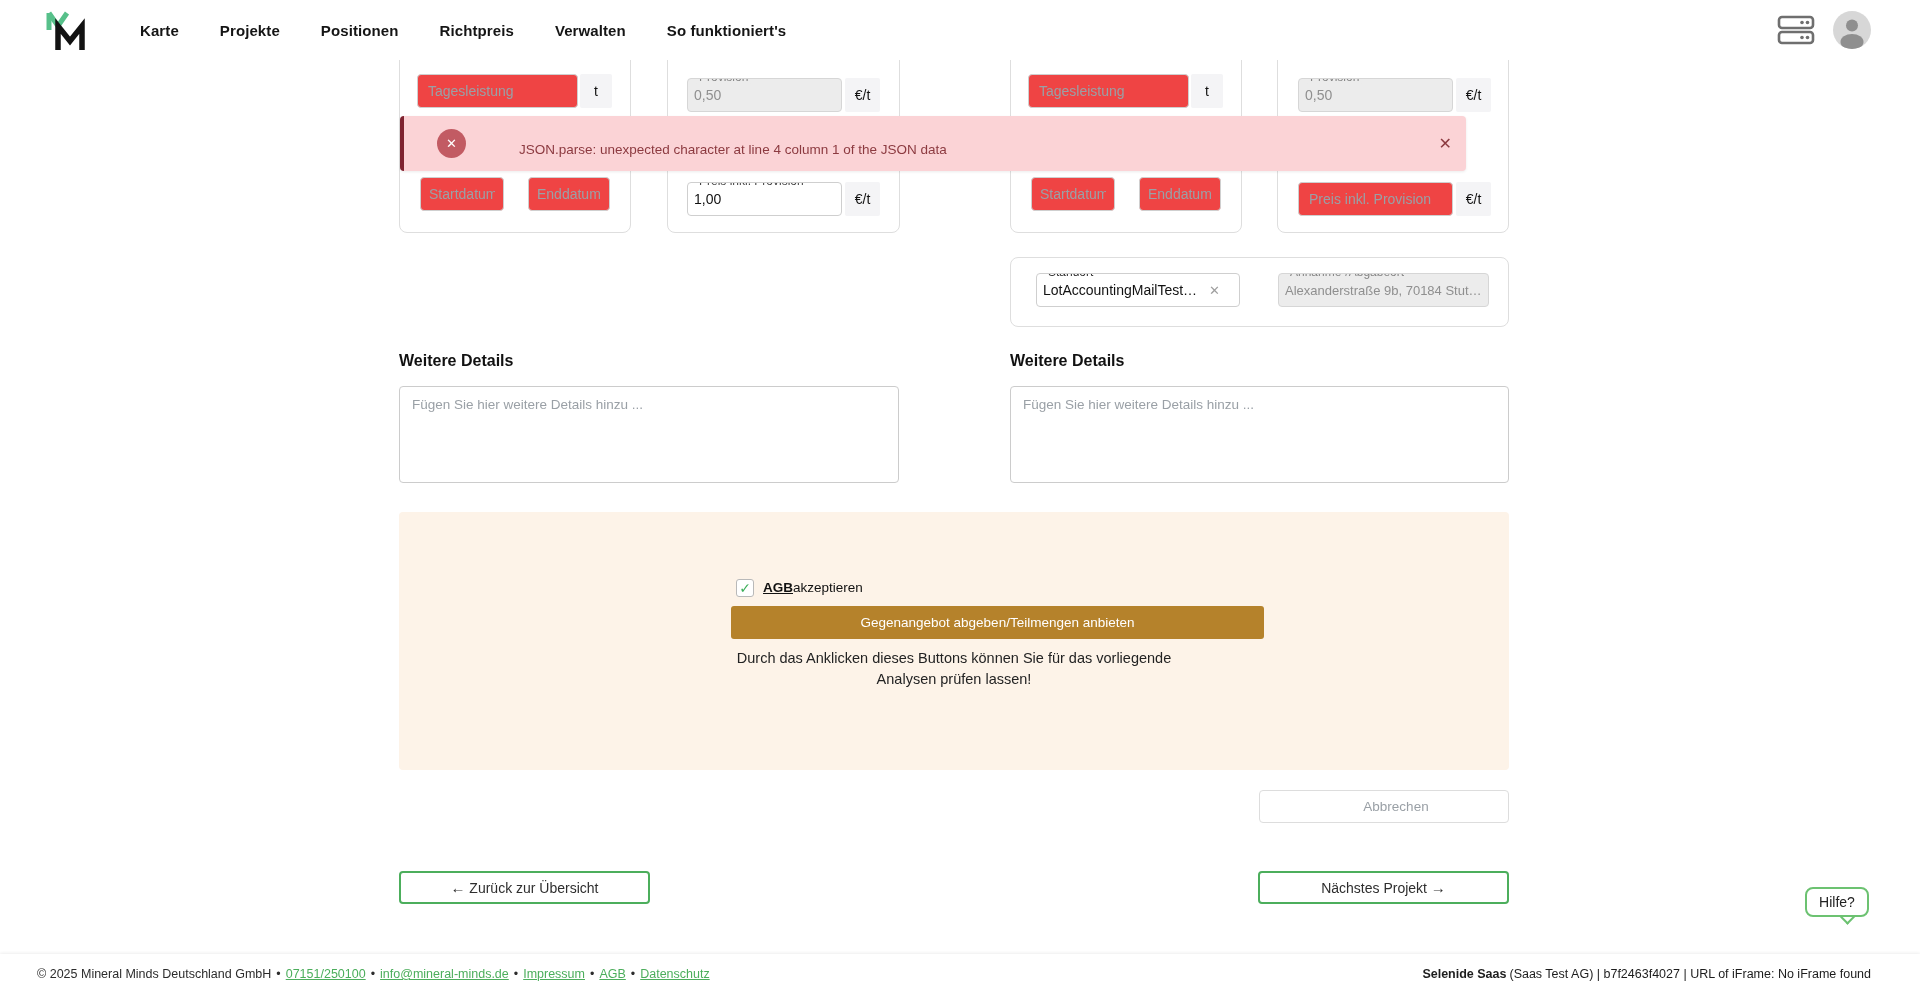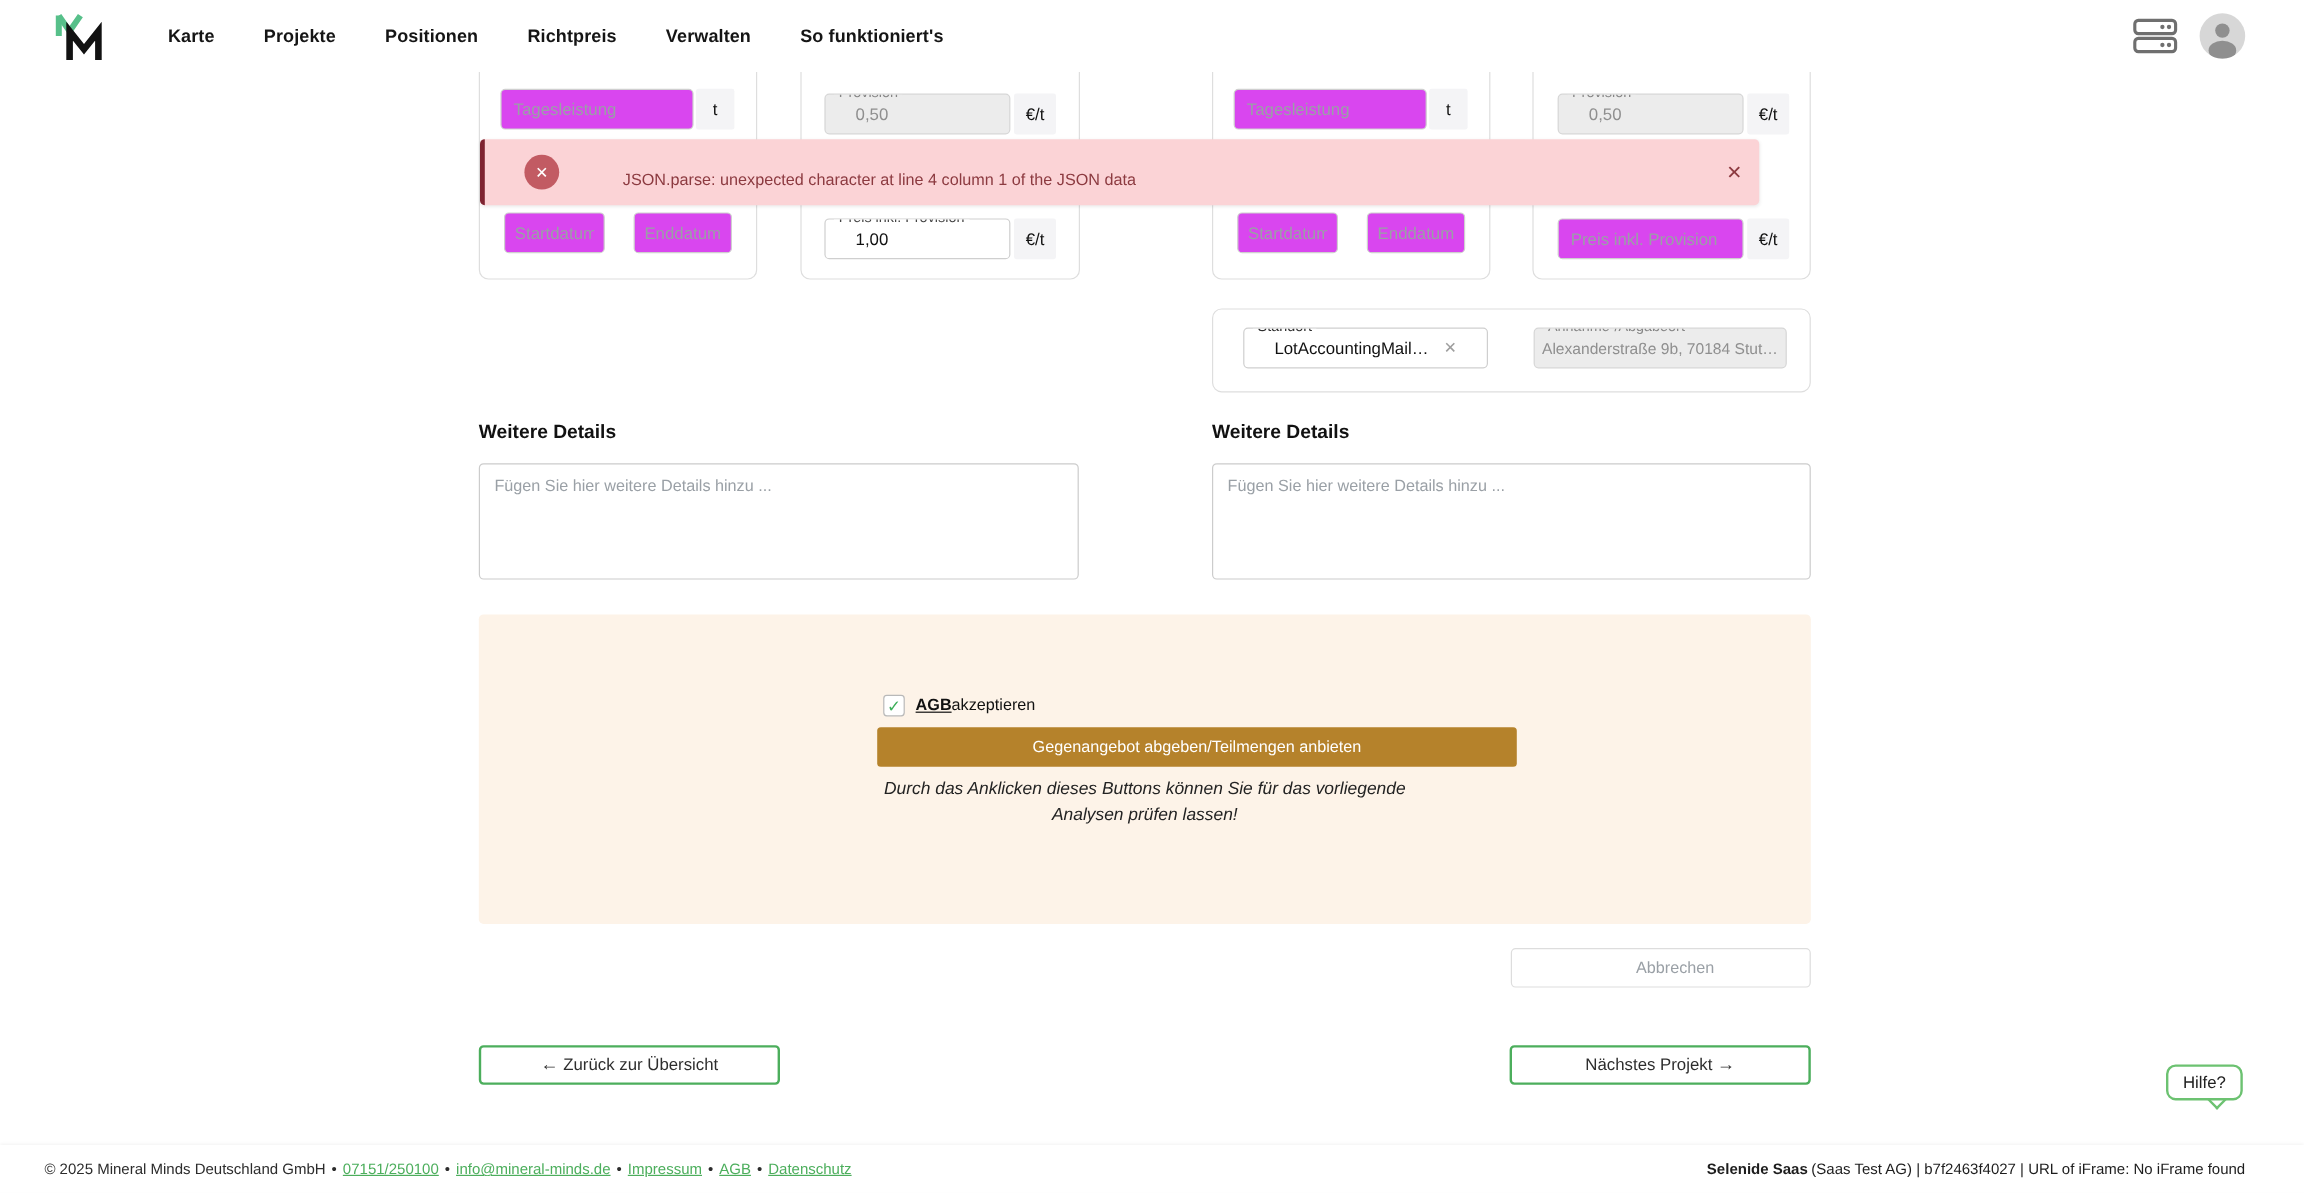--- a/index.html
+++ b/index.html
@@ -11,24 +11,24 @@
   .nav { position:absolute; left:140px; top:0; height:60px; display:flex; align-items:center; gap:41px; }
   .nav a { font-size:15px; font-weight:700; color:#151515; text-decoration:none; letter-spacing:.1px; cursor:pointer; }
   .logo { position:absolute; left:44px; top:8px; width:46px; height:46px; cursor:pointer; }
   .hdr-ic { position:absolute; cursor:pointer; }
   .avatar { position:absolute; left:1833px; top:11px; width:38px; height:38px; border-radius:50%; background:#d7d7d7; overflow:hidden; cursor:pointer; }
 
   
   .card { position:absolute; border:1px solid #dedede; border-radius:8px; background:#fff; z-index:1; }
 
   
-  .tinput { position:absolute; border:1px solid #cfcfcf; border-radius:4px; height:34px; padding:0 10px; font-size:14px; color:#111; background:#d946ef; font-family:inherit; outline:none; }
+  .tinput { position:absolute; border:1px solid #cfcfcf; border-radius:4px; height:34px; padding:0 10px; font-size:14px; color:#111; background:#ef4444; font-family:inherit; outline:none; }
   .tinput::placeholder { color:#9aa0a6; opacity:1; }
   .unit { position:absolute; height:34px; background:#f4f4f6; display:flex; align-items:center; justify-content:center; font-size:14px; color:#111; border-radius:2px; }
-  .field { position:absolute; border:1px solid #cfcfcf; border-radius:4px; height:34px; display:flex; align-items:center; padding:0 25px; font-size:14px; color:#111; background:#fff; white-space:nowrap; overflow:hidden; }
+  .field { position:absolute; border:1px solid #cfcfcf; border-radius:4px; height:34px; display:flex; align-items:center; padding:0 6px; font-size:14px; color:#111; background:#fff; white-space:nowrap; overflow:hidden; }
   .field .flabel { position:absolute; top:-9px; left:7px; font-size:12px; color:#6f6f6f; background:#fff; padding:0 4px; border-radius:4px; line-height:14px; }
   .field.disabled { background:#ececec; border-color:#d6d6d6; color:#8f8f8f; }
   .field.disabled .flabel { background:#ececec; color:#858585; }
   .field .fval { overflow:hidden; text-overflow:ellipsis; }
   .clear-x { margin-left:6px; color:#9e9e9e; font-size:13px; flex:0 0 auto; cursor:pointer; }
 
   
   .alert { position:absolute; left:400px; top:116px; width:1066px; height:55px; background:#fbd3d6; border-radius:4px; z-index:5; box-shadow:0 1px 3px rgba(0,0,0,.08); }
   .alert-bar { position:absolute; left:0; top:0; width:4px; height:55px; background:#7e2330; border-radius:4px 0 0 4px; }
   .alert-badge { position:absolute; left:37px; top:13px; width:29px; height:29px; border-radius:50%; background:#c25b63; color:#fff; font-size:13px; font-weight:700; display:flex; align-items:center; justify-content:center; }
@@ -40,21 +40,21 @@
   .details-ta::placeholder { color:#9aa0a6; opacity:1; }
 
   
   .offer { position:absolute; left:399px; top:512px; width:1110px; height:258px; background:#fdf3e8; border-radius:4px; }
   .checkbox { position:absolute; left:337px; top:67px; width:18px; height:18px; background:#fff; border:1px solid #b9b9b9; border-radius:3px; display:flex; align-items:center; justify-content:center; cursor:pointer; }
   .check { color:#3daf5a; font-size:14px; font-weight:700; line-height:1; }
   .agb-row { position:absolute; left:364px; top:68px; font-size:13.5px; color:#111; }
   .agb-link { font-weight:700; text-decoration:underline; cursor:pointer; }
   .agb-rest { margin-left:0; }
   .gold-btn { position:absolute; left:332px; top:94px; width:533px; height:33px; background:#b5822b; border:none; border-radius:3px; color:#fff; font-size:13.5px; font-family:inherit; cursor:pointer; }
-  .offer-desc { position:absolute; left:305px; top:136px; width:500px; text-align:center; font-size:14.5px; color:#232323; line-height:21px;font-style:italic; }
+  .offer-desc { position:absolute; left:305px; top:136px; width:500px; text-align:center; font-size:14.5px; color:#232323; line-height:21px; }
 
   .cancel-btn { position:absolute; left:1259px; top:790px; width:250px; height:33px; background:#fff; border:1px solid #ddd; border-radius:4px; color:#9aa0a6; font-size:13.5px; font-family:inherit; cursor:pointer;padding-left:24px; }
   .green-btn { position:absolute; top:871px; width:251px; height:33px; background:#fff; border:2px solid #4cae5c; border-radius:4px; color:#2e2e2e; font-size:14px; font-family:inherit; cursor:pointer; }
   .arrow { font-size:15px; }
 
   .help-bubble { position:absolute; left:1805px; top:887px; width:64px; height:30px; background:#fff; border:2px solid #6cc271; border-radius:8px; display:flex; align-items:center; justify-content:center; font-size:14px; color:#222; z-index:3; cursor:pointer; }
   .help-tail { position:absolute; left:1841px; top:909px; width:13px; height:13px; background:#fff; border-right:2px solid #6cc271; border-bottom:2px solid #6cc271; transform:rotate(45deg); z-index:2; }
 
   
   .footer { position:absolute; left:0; top:954px; width:1920px; height:40px; background:#fff; box-shadow:0 -1px 3px rgba(0,0,0,.07); z-index:6; }

